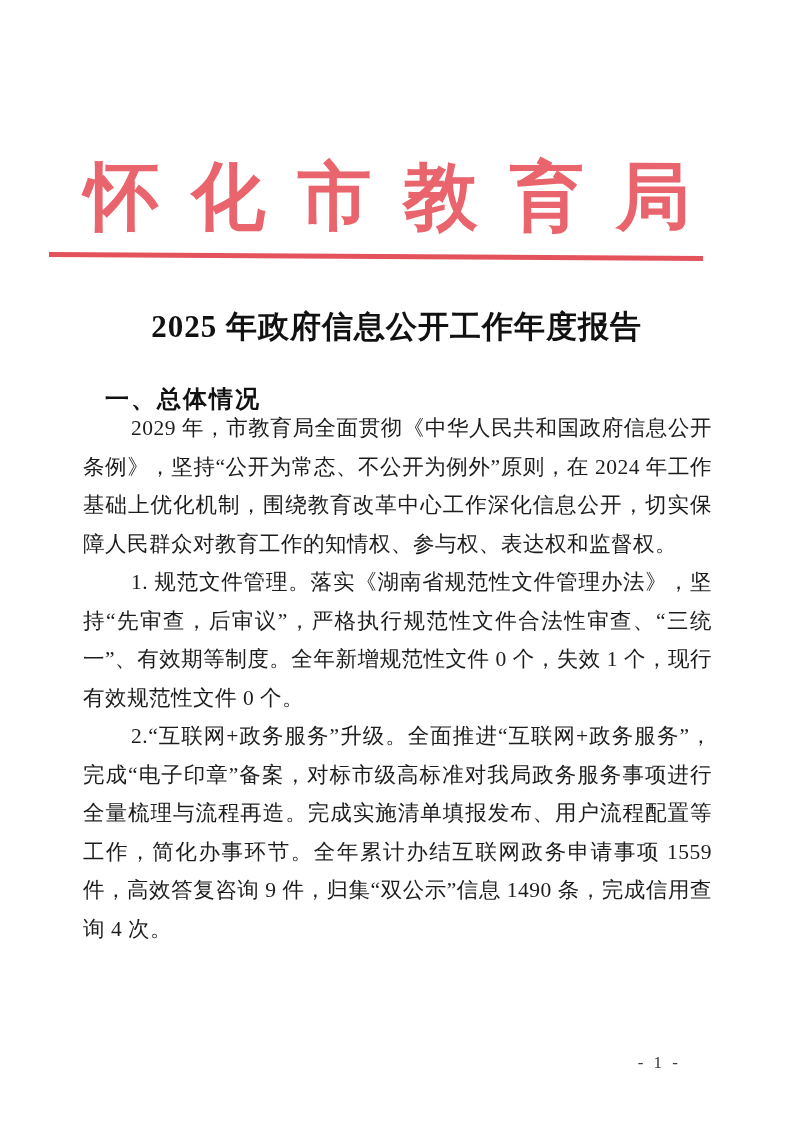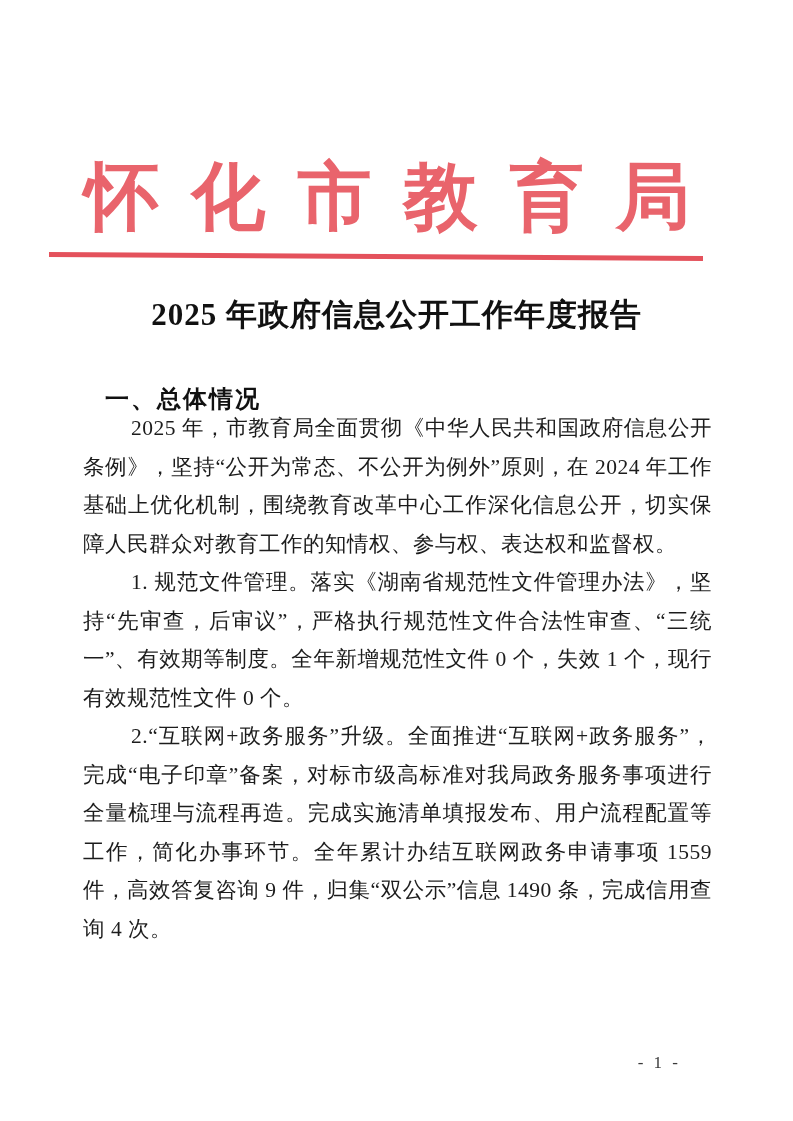--- a/index.html
+++ b/index.html
@@ -47,21 +47,21 @@
     height: 5px;
     background: var(--rule-red);
     transform: rotate(0.35deg);
     transform-origin: left center;
   }
 
   
   .doc-title {
     position: absolute;
     left: 0;
-    top: 294px;
+    top: 306px;
     width: 100%;
     text-align: center;
     font-size: 31px;
     font-weight: bold;
     letter-spacing: 1px;
     color: #111;
     font-family: "Liberation Serif", "DejaVu Serif", serif;
   }
 
   
@@ -120,20 +120,20 @@
     <span>局</span>
   </div>
 
   <div class="red-rule"></div>
 
   <h1 class="doc-title">2025 年政府信息公开工作年度报告</h1>
 
   <h2 class="section-heading">一、总体情况</h2>
 
   <div class="body-text">
-    <p>2025 年，市教育局全面贯彻《中华人民共和国政府信息公开条例》，坚持“公开为常态、不公开为例外”原则，在 2024 年工作基础上优化机制，围绕教育改革中心工作深化信息公开，切实保障人民群众对教育工作的知情权、参与权、表达权和监督权。</p>
+    <p>2029 年，市教育局全面贯彻《中华人民共和国政府信息公开条例》，坚持“公开为常态、不公开为例外”原则，在 2024 年工作基础上优化机制，围绕教育改革中心工作深化信息公开，切实保障人民群众对教育工作的知情权、参与权、表达权和监督权。</p>
     <p>1. 规范文件管理。落实《湖南省规范性文件管理办法》，坚持“先审查，后审议”，严格执行规范性文件合法性审查、“三统一”、有效期等制度。全年新增规范性文件 0 个，失效 1 个，现行有效规范性文件 0 个。</p>
     <p>2.“互联网+政务服务”升级。全面推进“互联网+政务服务”，完成“电子印章”备案，对标市级高标准对我局政务服务事项进行全量梳理与流程再造。完成实施清单填报发布、用户流程配置等工作，简化办事环节。全年累计办结互联网政务申请事项 1559 件，高效答复咨询 9 件，归集“双公示”信息 1490 条，完成信用查询 4 次。</p>
   </div>
 
   <span class="page-number">- 1 -</span>
 
 </div>
 
 </body></html>

